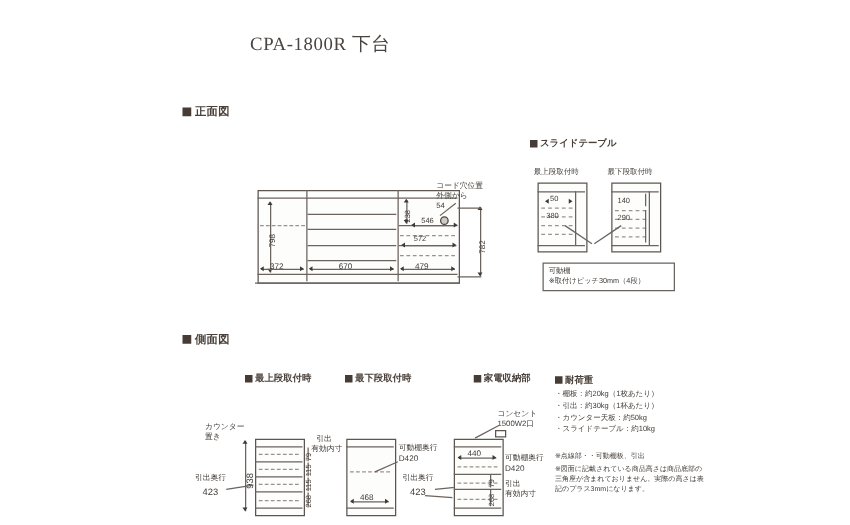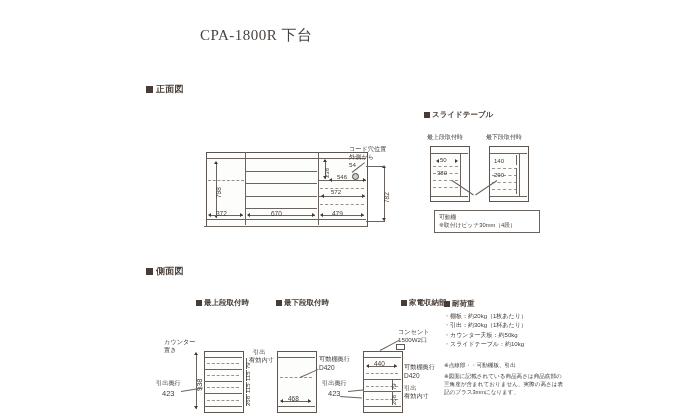--- a/index.html
+++ b/index.html
@@ -227,21 +227,21 @@
   <div class="abs section-head" style="left:146px;top:265px;">
     <span class="mk"></span><span>側面図</span>
   </div>
 
   <div class="abs sub-head" style="left:196px;top:298px;">
     <span class="mk"></span><span>最上段取付時</span>
   </div>
   <div class="abs sub-head" style="left:276px;top:298px;">
     <span class="mk"></span><span>最下段取付時</span>
   </div>
-  <div class="abs sub-head" style="left:364px;top:298px;padding-left:37px;">
+  <div class="abs sub-head" style="left:342px;top:298px;padding-left:37px;">
     <span class="mk"></span><span>家電収納部</span>
   </div>
 
   <div class="note" style="left:164px;top:338px;">カウンター</div>
   <div class="note" style="left:164px;top:346px;">置き</div>
 
   <div class="box-out" style="left:204px;top:351px;width:38px;height:60px;"></div>
   <div class="ln hln" style="left:204px;top:357px;width:38px;"></div>
   <div class="ln hln" style="left:204px;top:406px;width:38px;"></div>
   <div class="ln hln" style="left:204px;top:369px;width:38px;"></div>

